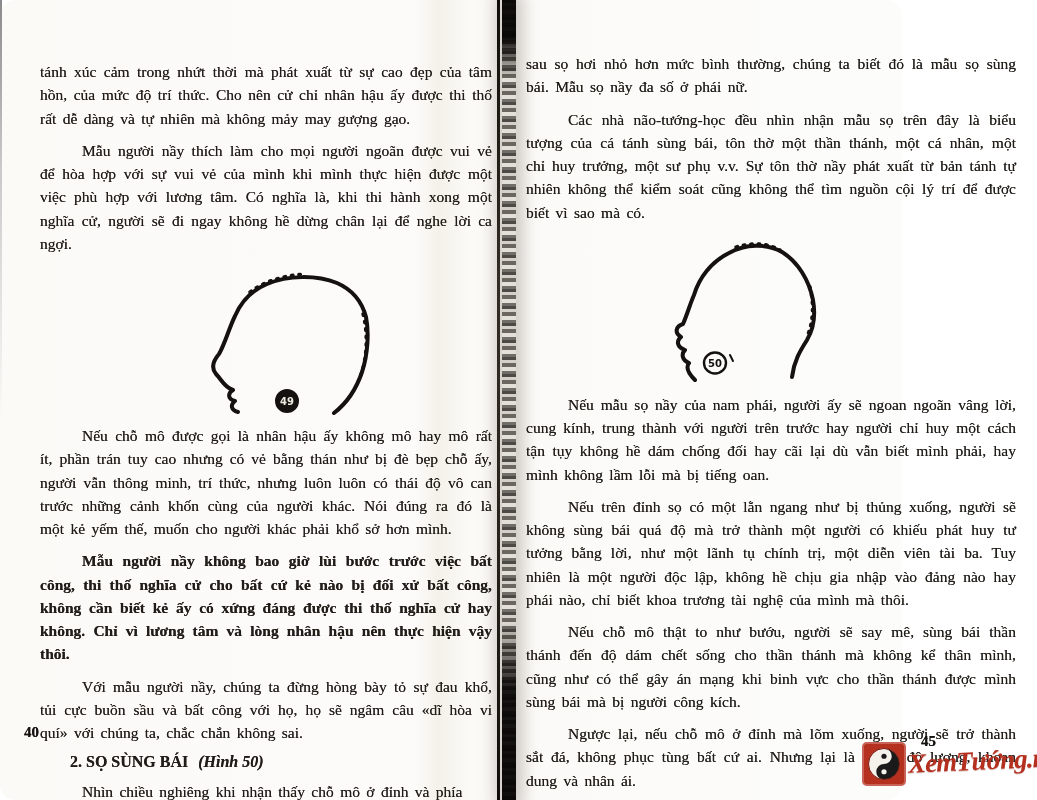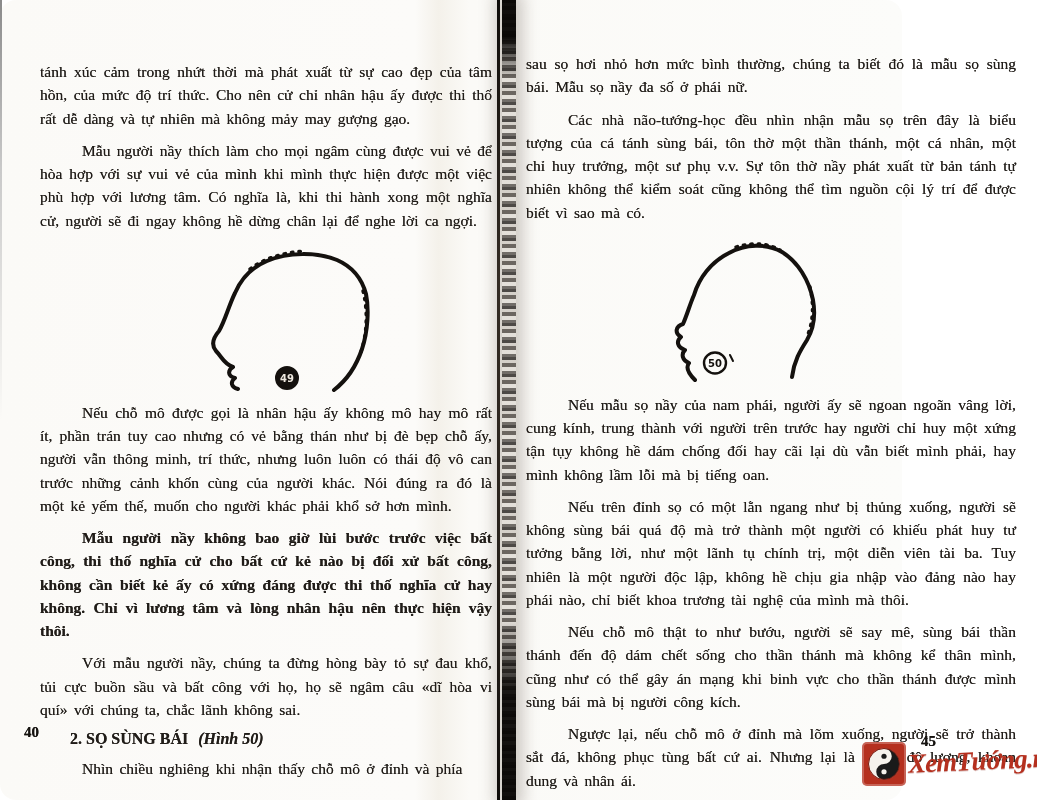--- a/index.html
+++ b/index.html
@@ -84,38 +84,38 @@
   }
 </style>
 </head>
 <body>
 
 <div class="scan">
   <div class="edge-left"></div>
 
   <div class="page-col col-left">
     <p>tánh xúc cảm trong nhứt thời mà phát xuất từ sự cao đẹp của tâm hồn, của mức độ trí thức. Cho nên cử chỉ nhân hậu ấy được thi thố rất dễ dàng và tự nhiên mà không mảy may gượng gạo.</p>
-    <p class="indent">Mẫu người nầy thích làm cho mọi ngâm cùng được vui vẻ để hòa hợp với sự vui vẻ của mình khi mình thực hiện được một việc phù hợp với lương tâm. Có nghĩa là, khi thi hành xong một nghĩa cử, người sẽ đi ngay không hề dừng chân lại để nghe lời ca ngợi.</p>
+    <p class="indent">Mẫu người nầy thích làm cho mọi người ngoãn được vui vẻ để hòa hợp với sự vui vẻ của mình khi mình thực hiện được một việc phù hợp với lương tâm. Có nghĩa là, khi thi hành xong một nghĩa cử, người sẽ đi ngay không hề dừng chân lại để nghe lời ca ngợi.</p>
 
     <div class="figure fig-left">
       <svg width="210" height="152" viewBox="0 0 210 152">
         <path class="head-stroke" d="M48 148 C41 146 40 141 45 137 C37 135 38 129 43 126 C34 123 32 116 26 110 C21 104 23 97 29 90 C35 80 39 64 45 52 C51 38 60 27 77 20 C98 11 127 11 147 19 C163 26 172 38 176 53 C179 68 178 90 172 108 C166 126 157 139 144 149"></path>
         <path class="head-dots" d="M60 28 C76 16 96 11 116 10"></path>
         <path class="head-dots" d="M173 50 C178 70 177 92 171 111"></path>
         <g>
           <circle cx="97" cy="137" r="11" fill="#14110e"></circle>
           <circle cx="97" cy="137" r="11" fill="none" stroke="#14110e" stroke-width="2"></circle>
           <text class="fig-num-text" x="97" y="141" font-size="10" fill="#efe9e0" text-anchor="middle">49</text>
         </g>
       </svg>
     </div>
 
     <p class="indent">Nếu chỗ mô được gọi là nhân hậu ấy không mô hay mô rất ít, phần trán tuy cao nhưng có vẻ bằng thán như bị đè bẹp chỗ ấy, người vẫn thông minh, trí thức, nhưng luôn luôn có thái độ vô can trước những cảnh khốn cùng của người khác. Nói đúng ra đó là một kẻ yếm thế, muốn cho người khác phải khổ sở hơn mình.</p>
     <p class="indent bold-para">Mẫu người nầy không bao giờ lùi bước trước việc bất công, thi thố nghĩa cử cho bất cứ kẻ nào bị đối xử bất công, không cần biết kẻ ấy có xứng đáng được thi thố nghĩa cử hay không. Chỉ vì lương tâm và lòng nhân hậu nên thực hiện vậy thôi.</p>
-    <p class="indent">Với mẫu người nầy, chúng ta đừng hòng bày tỏ sự đau khổ, tủi cực buồn sầu và bất công với họ, họ sẽ ngâm câu «dĩ hòa vi quí» với chúng ta, chắc lãnh không sai.</p>
+    <p class="indent">Với mẫu người nầy, chúng ta đừng hòng bày tỏ sự đau khổ, tủi cực buồn sầu và bất công với họ, họ sẽ ngâm câu «dĩ hòa vi quí» với chúng ta, chắc chắn không sai.</p>
 
     <div class="section-heading">
       <span>2.</span>
       <span>SỌ SÙNG BÁI</span>
       <span class="figref">(Hình 50)</span>
     </div>
 
     <p class="indent">Nhìn chiều nghiêng khi nhận thấy chỗ mô ở đỉnh và phía</p>
   </div>
 
@@ -129,21 +129,21 @@
         <path class="head-dots" d="M94 14 C110 9 126 10 138 17"></path>
         <path class="head-dots" d="M168 54 C172 72 171 88 166 101"></path>
         <g>
           <ellipse cx="73" cy="130" rx="11" ry="10.5" fill="none" stroke="#14110e" stroke-width="2.4"></ellipse>
           <text class="fig-num-text" x="73" y="134" font-size="10" fill="#14110e" text-anchor="middle">50</text>
           <path d="M88 122 l3 6" stroke="#14110e" stroke-width="2" stroke-linecap="round"></path>
         </g>
       </svg>
     </div>
 
-    <p class="indent">Nếu mẫu sọ nầy của nam phái, người ấy sẽ ngoan ngoãn vâng lời, cung kính, trung thành với người trên trước hay người chỉ huy một xứng tận tụy không hề dám chống đối hay cãi lại dù vẫn biết mình phải, hay mình không lầm lỗi mà bị tiếng oan.</p>
+    <p class="indent">Nếu mẫu sọ nầy của nam phái, người ấy sẽ ngoan ngoãn vâng lời, cung kính, trung thành với người trên trước hay người chỉ huy một cách tận tụy không hề dám chống đối hay cãi lại dù vẫn biết mình phải, hay mình không lầm lỗi mà bị tiếng oan.</p>
     <p class="indent">Nếu trên đỉnh sọ có một lằn ngang như bị thủng xuống, người sẽ không sùng bái quá độ mà trở thành một người có khiếu phát huy tư tưởng bằng lời, như một lãnh tụ chính trị, một diễn viên tài ba. Tuy nhiên là một người độc lập, không hề chịu gia nhập vào đảng nào hay phái nào, chỉ biết khoa trương tài nghệ của mình mà thôi.</p>
     <p class="indent">Nếu chỗ mô thật to như bướu, người sẽ say mê, sùng bái thần thánh đến độ dám chết sống cho thần thánh mà không kể thân mình, cũng như có thể gây án mạng khi binh vực cho thần thánh được mình sùng bái mà bị người công kích.</p>
     <p class="indent">Ngược lại, nếu chỗ mô ở đỉnh mà lõm xuống, người sẽ trở thành sắt đá, không phục tùng bất cứ ai. Nhưng lại là người độ lượng, khoan dung và nhân ái.</p>
   </div>
 
   <div class="page-number pn-left">40</div>
   <div class="page-number pn-right">45</div>
 
   <div class="gutter">
     <div class="line"></div>

